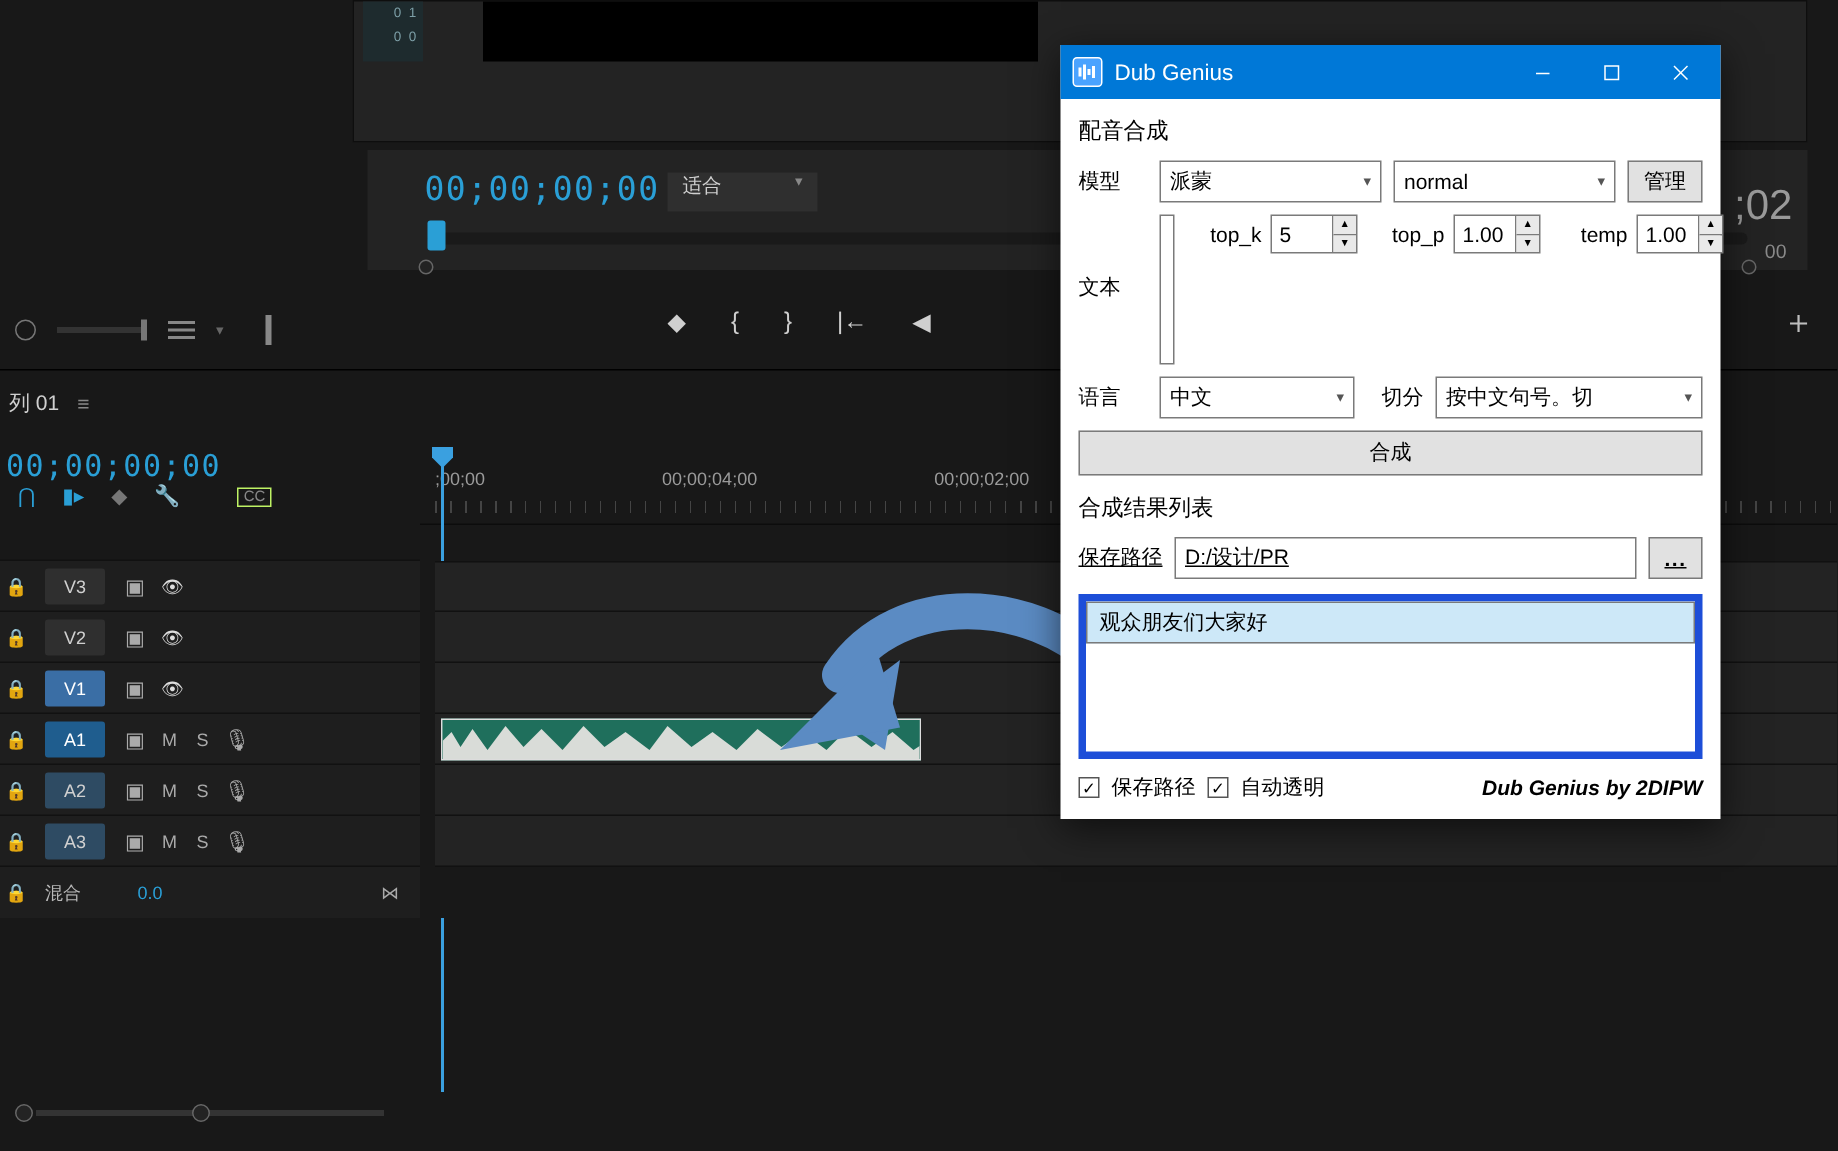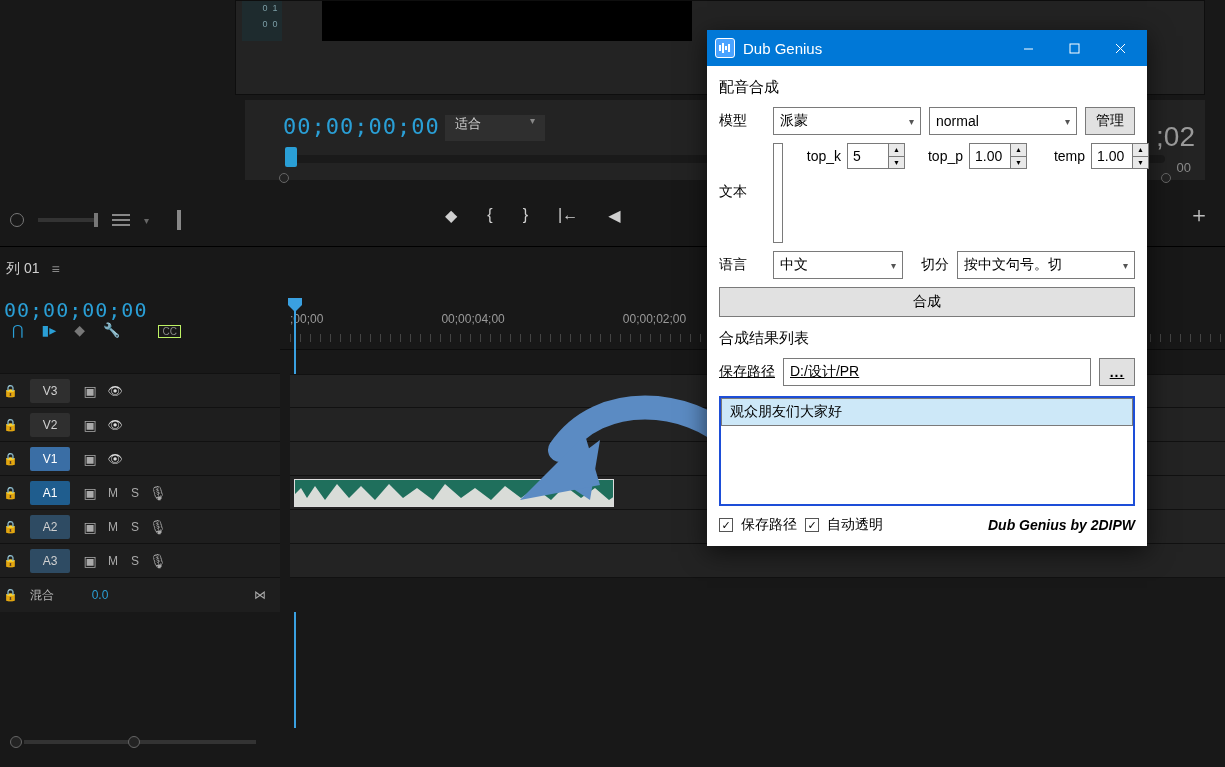--- a/index.html
+++ b/index.html
@@ -106,21 +106,21 @@
   .slider-row { display:flex; align-items:center; gap:8px; margin:8px 0 10px; }
   .hslider { flex:1; height:20px; position:relative; }
   .hslider .track { position:absolute; left:0; right:0; top:9px; height:3px; background:#ccc; }
   .hslider .thumb { position:absolute; left:0; top:2px; width:10px; height:18px; background:#0078d7; cursor:pointer; }
   .playbtns { display:flex; border:1px solid #7a7a7a; }
   .pbtn { width:30px; height:26px; display:flex; align-items:center; justify-content:center; background:#e1e1e1; cursor:pointer; font-size:11px; }
   .pbtn:first-child { border-right:1px solid #7a7a7a; }
   .pathrow { display:flex; align-items:center; gap:8px; margin:10px 0;text-decoration:underline; }
   .pathrow input { flex:1; height:28px; border:1px solid #7a7a7a; padding:0 6px; font-size:14px; }
   .browse { width:36px; height:28px; border:1px solid #7a7a7a; background:#e1e1e1; display:flex; align-items:center; justify-content:center; cursor:pointer; font-weight:bold; letter-spacing:1px; }
-  .listbox { border:2px solid #1d4ed8; height:110px; overflow:auto; }
+  .listbox { border:5px solid #1d4ed8; height:110px; overflow:auto; }
   .listbox .item { padding:4px 8px; cursor:pointer; }
   .listbox .item.sel { background:#cde8f8; }
   .footer { display:flex; align-items:center; gap:8px; margin-top:10px; font-size:14px; }
   .footer .credit { margin-left:auto; font-style:italic; font-weight:bold; font-size:14px; }
   .cb { width:14px; height:14px; border:1px solid #555; display:inline-flex; align-items:center; justify-content:center; font-size:11px; cursor:pointer; }
 
   
   .arrow { position:absolute; left:490px; top:380px; width:250px; height:200px; pointer-events:none; }
 </style>
 </head>

